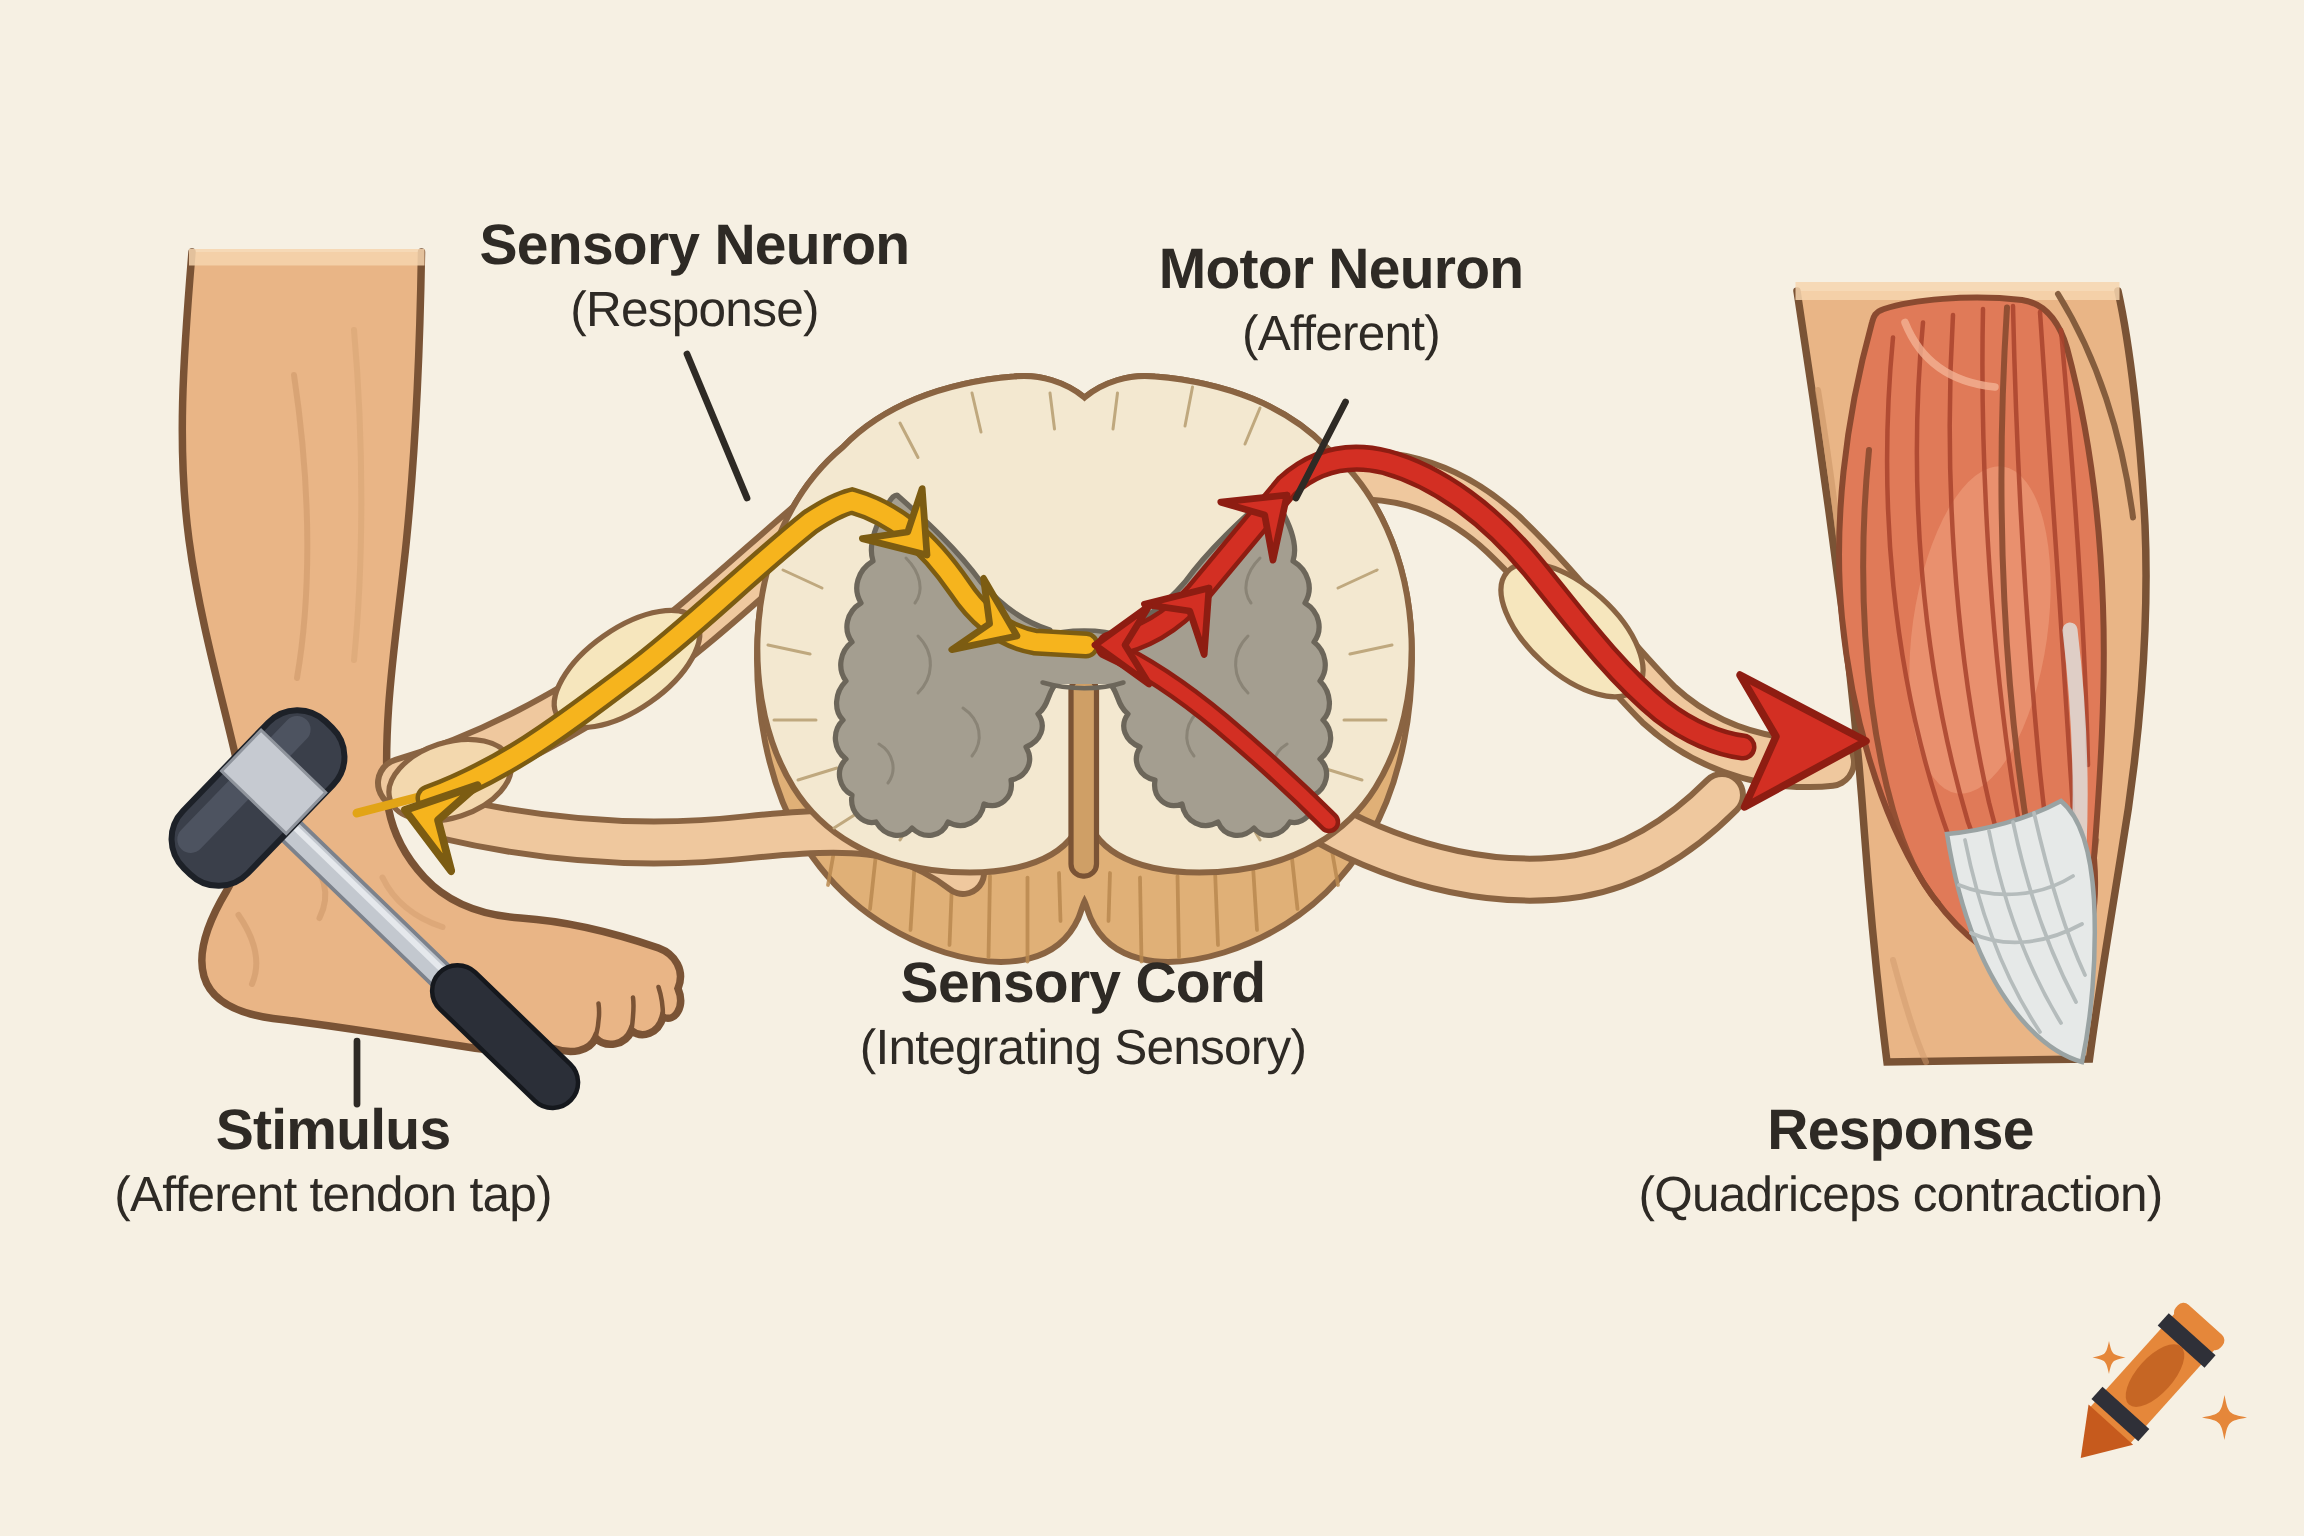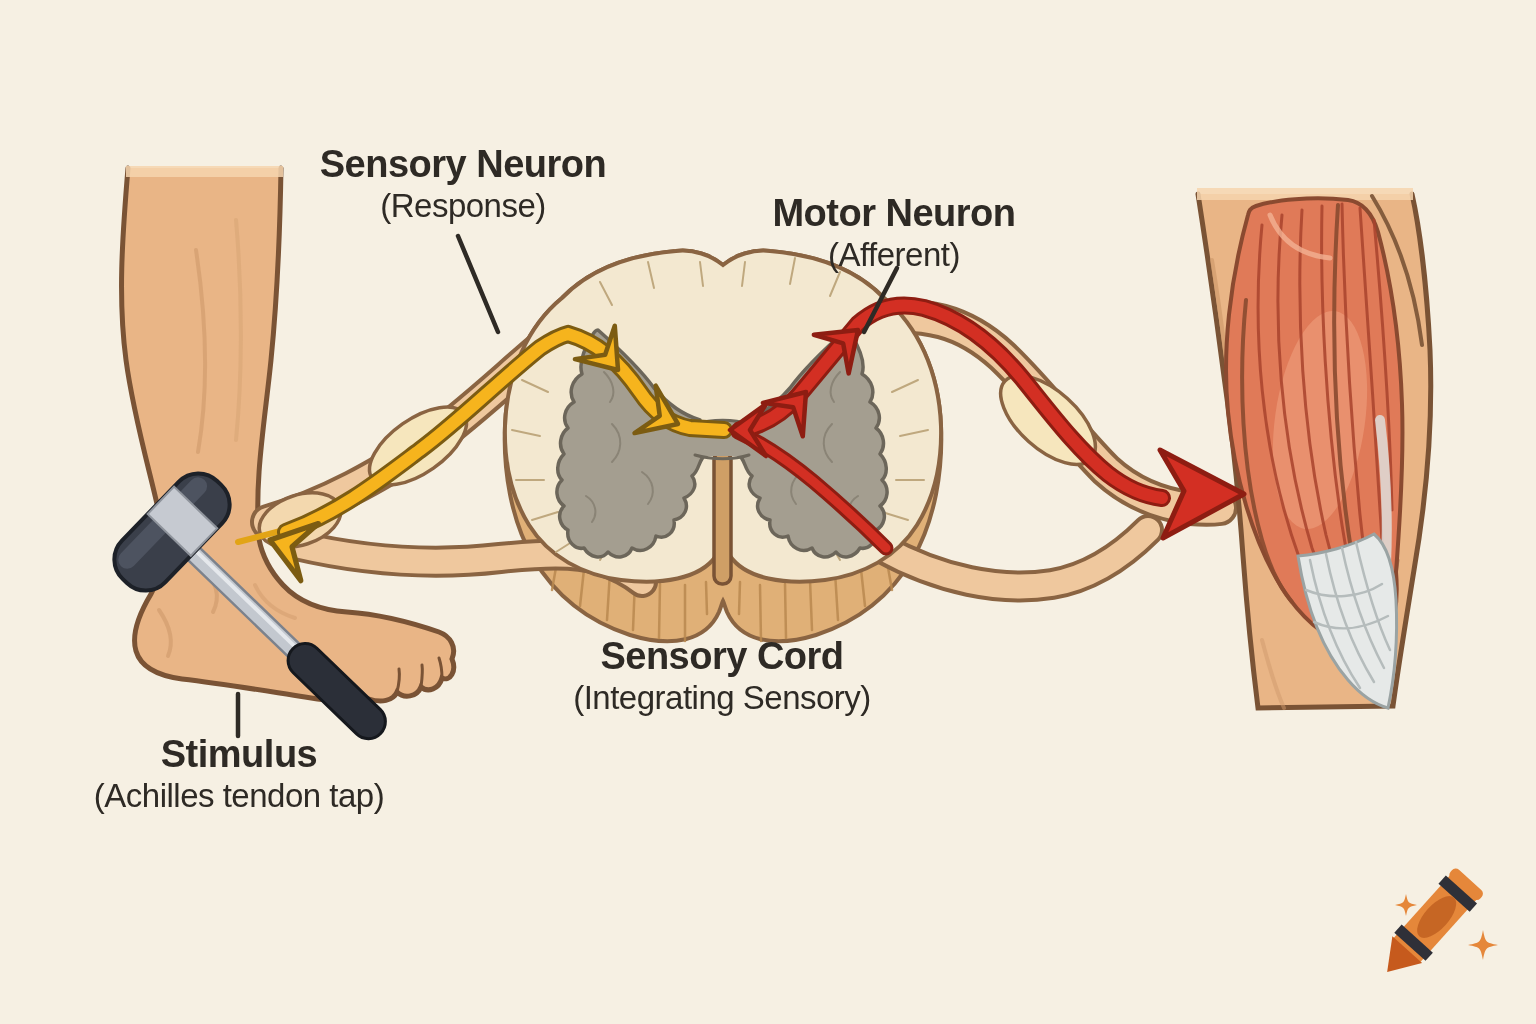--- a/index.html
+++ b/index.html
@@ -311,25 +311,29 @@
       </g>
       <path class="sparkle" transform="translate(1406 905)" d="M 0,-11 C 2,-2 2,-2 11,0 C 2,2 2,2 0,11 C -2,2 -2,2 -11,0 C -2,-2 -2,-2 0,-11 Z"></path>
       <path class="sparkle" transform="translate(1483 945)" d="M 0,-15 C 2.5,-2.5 2.5,-2.5 15,0 C 2.5,2.5 2.5,2.5 0,15 C -2.5,2.5 -2.5,2.5 -15,0 C -2.5,-2.5 -2.5,-2.5 0,-15 Z"></path>
     </g>
   </svg>
 
   <div class="diagram-label" style="left:463px;top:142px">
     <div class="t">Sensory Neuron</div>
     <div class="s">(Response)</div>
   </div>
-  <div class="diagram-label" style="left:894px;top:191px">
+  <div class="diagram-label" style="left:894px;top:158px">
     <div class="t">Motor Neuron</div>
     <div class="s">(Afferent)</div>
   </div>
   <div class="diagram-label" style="left:722px;top:634px">
     <div class="t">Sensory Cord</div>
     <div class="s">(Integrating Sensory)</div>
   </div>
-  <div class="diagram-label" style="left:239px;top:732px">
+  <div class="diagram-label" style="left:222px;top:732px">
     <div class="t">Stimulus</div>
-    <div class="s">(Achilles tendon tap)</div>
+    <div class="s">(Afferent tendon tap)</div>
+  </div>
+  <div class="diagram-label" style="left:1267px;top:732px">
+    <div class="t">Response</div>
+    <div class="s">(Quadriceps contraction)</div>
   </div>
 </div>
 
 </body></html>

